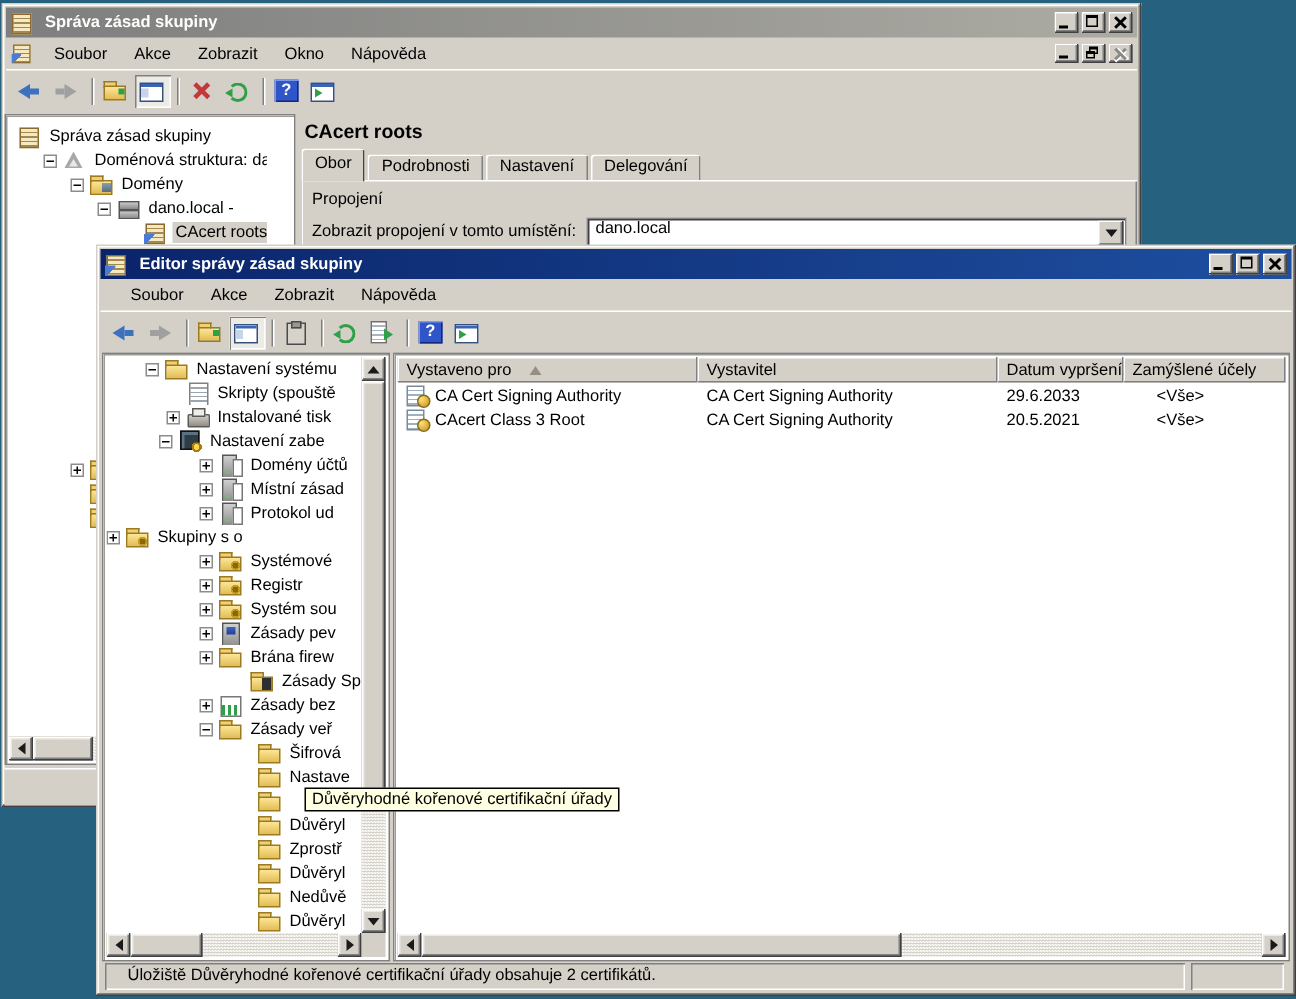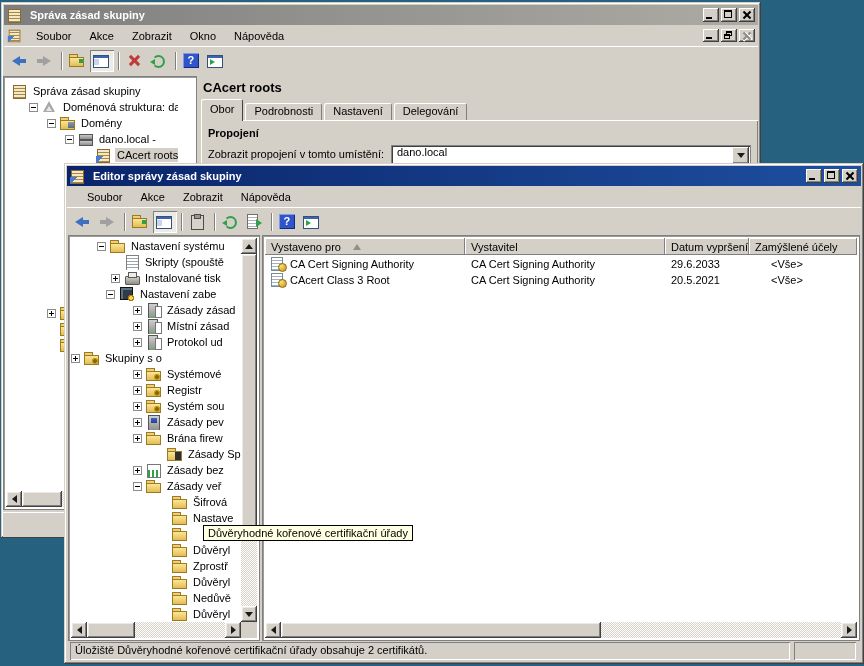--- a/index.html
+++ b/index.html
@@ -157,35 +157,35 @@
   
   .lv-header{position:absolute;left:2px;top:2px;right:2px;height:17px;display:flex}
   .th{height:17px;background:#D4D0C8;display:flex;align-items:center;padding:0 6px;white-space:nowrap;overflow:hidden;
       box-shadow:inset -1px -1px 0 #808080,inset 1px 1px 0 #fff;box-sizing:border-box}
   .sort-up{width:0;height:0;border-left:4px solid transparent;border-right:4px solid transparent;
       border-bottom:6px solid #958F81;margin-left:12px}
   .lv-row{position:absolute;left:2px;right:2px;height:16px;display:flex;align-items:center}
   .td{display:flex;align-items:center;padding:0 6px;white-space:nowrap;overflow:hidden;box-sizing:border-box;height:16px}
   
   .sfield{position:absolute;height:18px;box-shadow:inset 1px 1px 0 #808080,inset -1px -1px 0 #fff;
-      padding:2px 5px;white-space:nowrap;overflow:hidden;box-sizing:border-box}
+      padding:2px 15px;white-space:nowrap;overflow:hidden;box-sizing:border-box}
   
   .tabs{position:absolute;display:flex;align-items:flex-end;height:22px}
   .tab{height:18px;padding:2px 9px 0 9px;background:#D4D0C8;margin-right:2px;box-sizing:border-box;
       box-shadow:inset 1px 1px 0 #fff,inset -1px 0 0 #808080;border-top-left-radius:2px;border-top-right-radius:2px}
   .tab.active{height:22px;padding-top:4px;box-shadow:inset 1px 1px 0 #fff,inset -1px 0 0 #404040;position:relative;z-index:2}
   .tabpanel{position:absolute;background:#D4D0C8;box-shadow:inset 1px 1px 0 #fff,inset -1px -1px 0 #808080}
   .combo{position:absolute;background:#fff;border:1px solid #848484;box-shadow:inset 1px 1px 0 #404040;
       display:flex;align-items:flex-start;padding-left:5px;box-sizing:border-box}
   .combo-drop{position:absolute;right:1px;top:1px;bottom:1px;width:17px;background:#D4D0C8;
       display:flex;align-items:center;justify-content:center;
       box-shadow:inset -1px -1px 0 #404040,inset 1px 1px 0 #fff,inset -2px -2px 0 #808080}
   .tooltip{position:absolute;left:203px;top:525px;background:#FFFFE1;border:1px solid #000;
       padding:1px 4px;white-space:nowrap;z-index:60}
-  .bold{font-weight:bold}
+  .bold{font-weight:normal}
   .head1{position:absolute;font-weight:bold;font-size:13px}
   .statusstrip{position:absolute;background:#D4D0C8;border-top:1px solid #fff}
 </style>
 </head>
 <body>
 
 <div class="window" style="left:1px;top:2px;width:760px;height:536px;z-index:1">
   <div class="titlebar tb-inactive">
     <span class="icon" data-icon="gpmc-scroll"></span>
     <span class="ttext">Správa zásad skupiny</span>
@@ -373,21 +373,21 @@
         <span class="lbl">Instalované tisk</span>
       </div>
     <div class="trow" style="top:50px;padding-left:35px">
         <span class="exp"></span>
         <span class="icon" data-icon="seccomp"></span>
         <span class="lbl">Nastavení zabe</span>
       </div>
     <div class="trow" style="top:66px;padding-left:62px">
         <span class="exp plus"></span>
         <span class="icon" data-icon="servpol"></span>
-        <span class="lbl">Zásady zásad</span>
+        <span class="lbl">Domény účtů</span>
       </div>
     <div class="trow" style="top:82px;padding-left:62px">
         <span class="exp plus"></span>
         <span class="icon" data-icon="servpol"></span>
         <span class="lbl">Místní zásad</span>
       </div>
     <div class="trow" style="top:98px;padding-left:62px">
         <span class="exp plus"></span>
         <span class="icon" data-icon="servpol"></span>
         <span class="lbl">Protokol ud</span>

